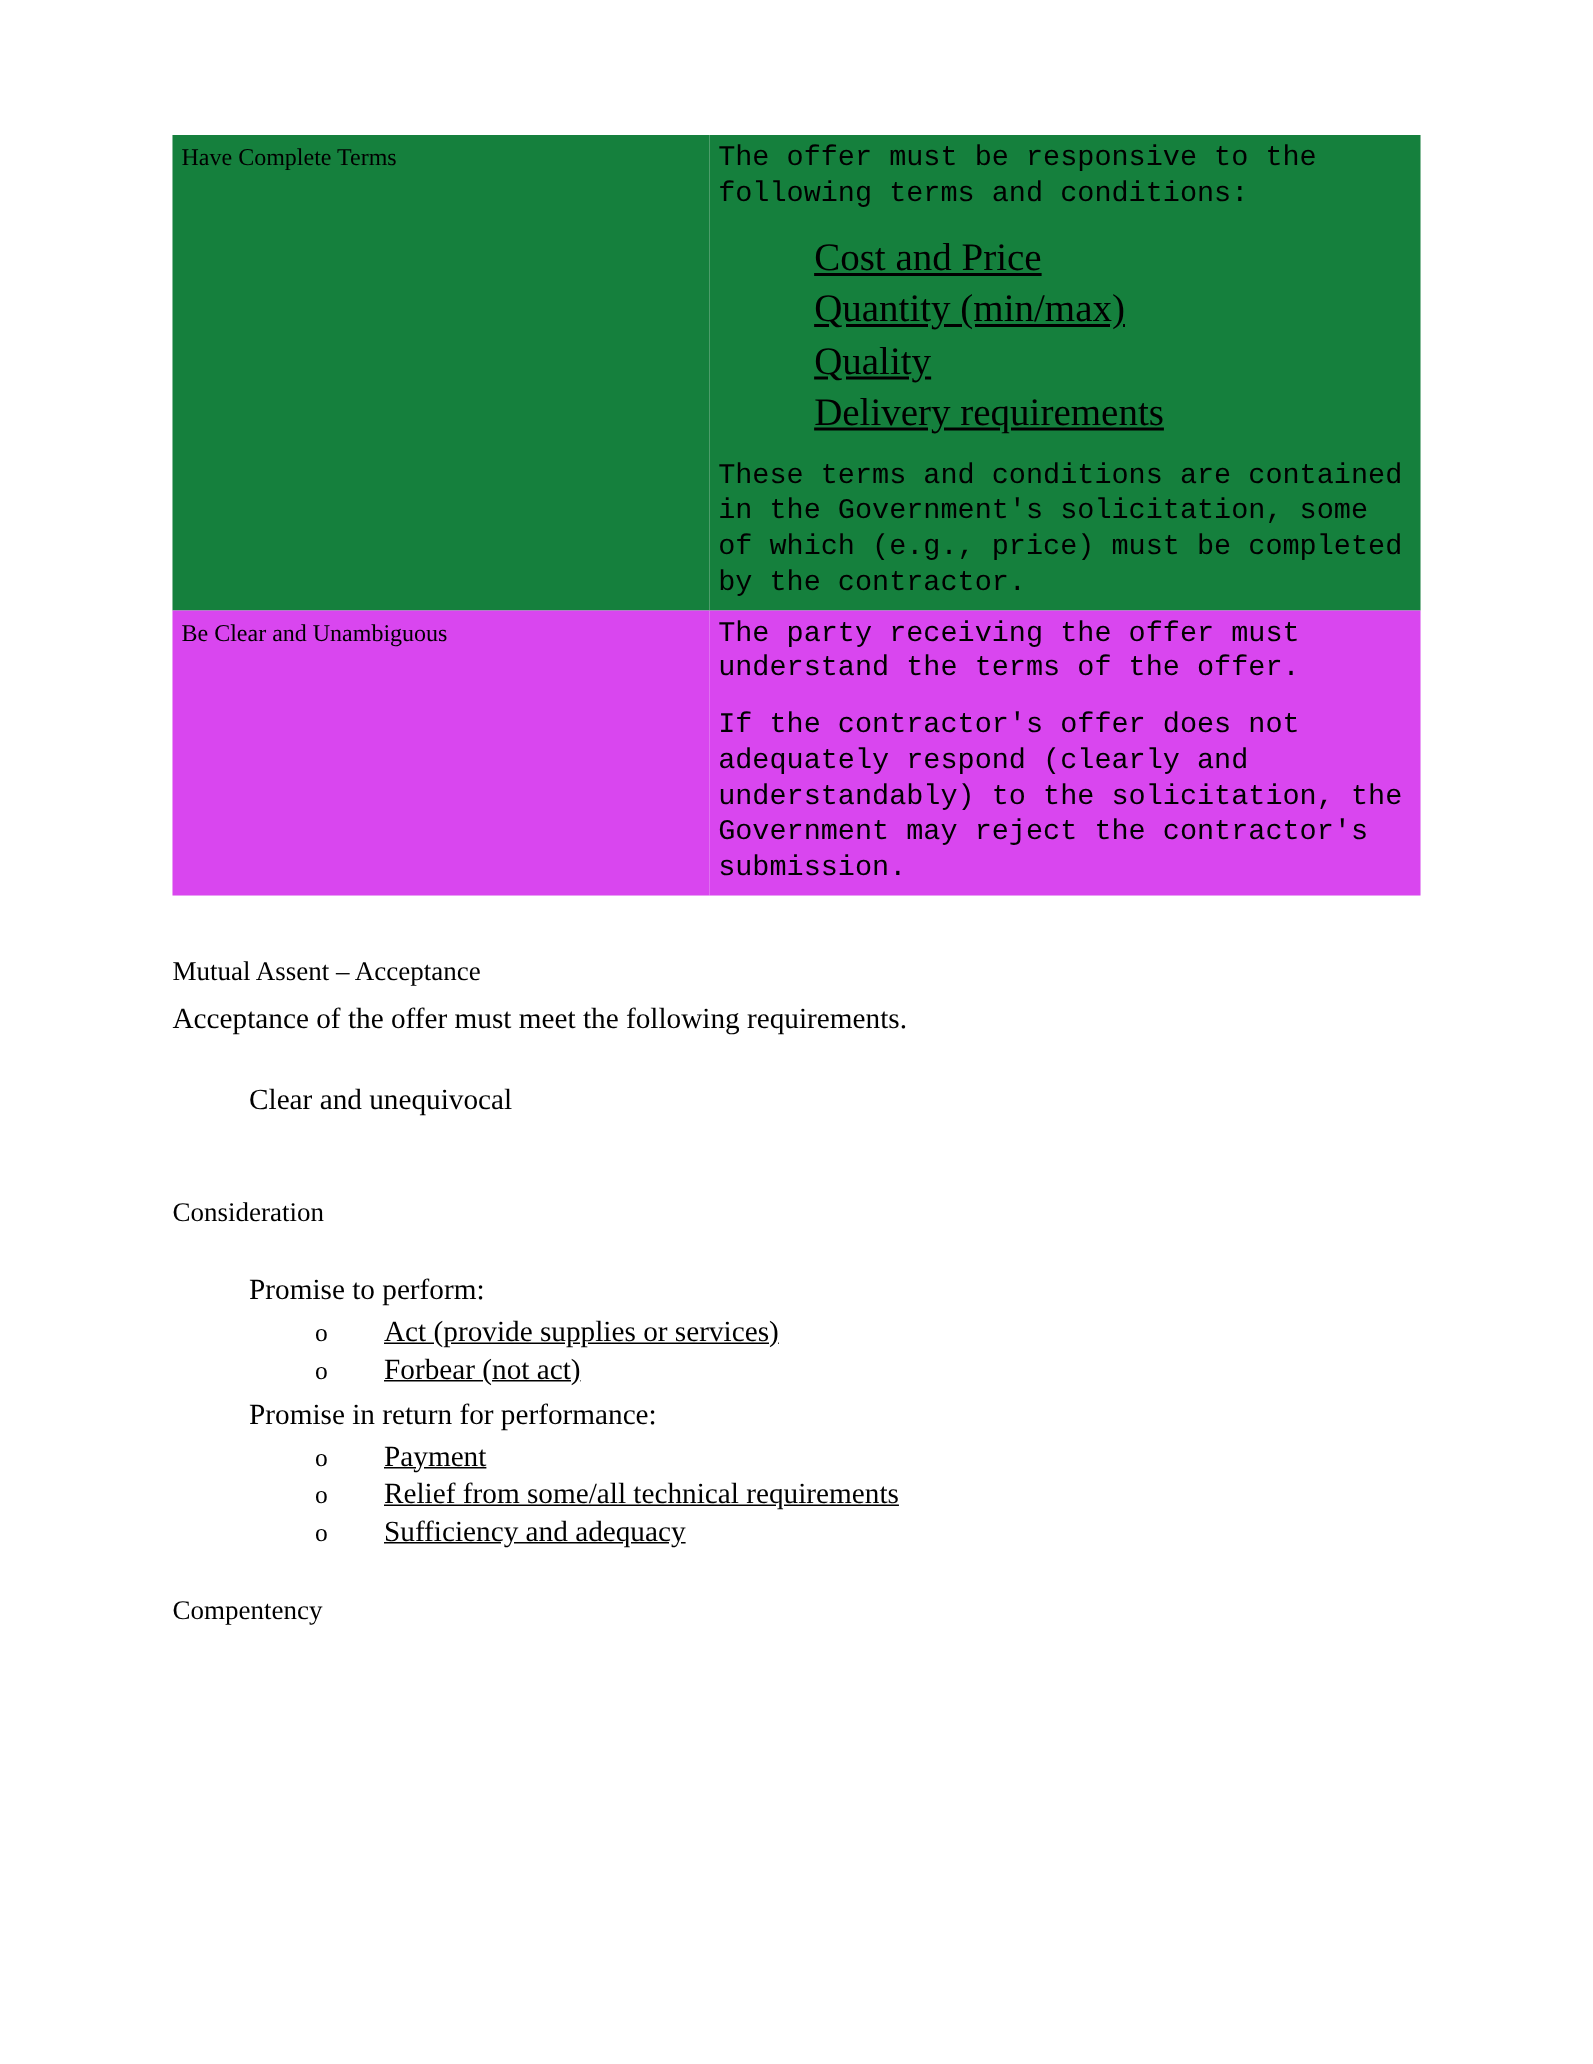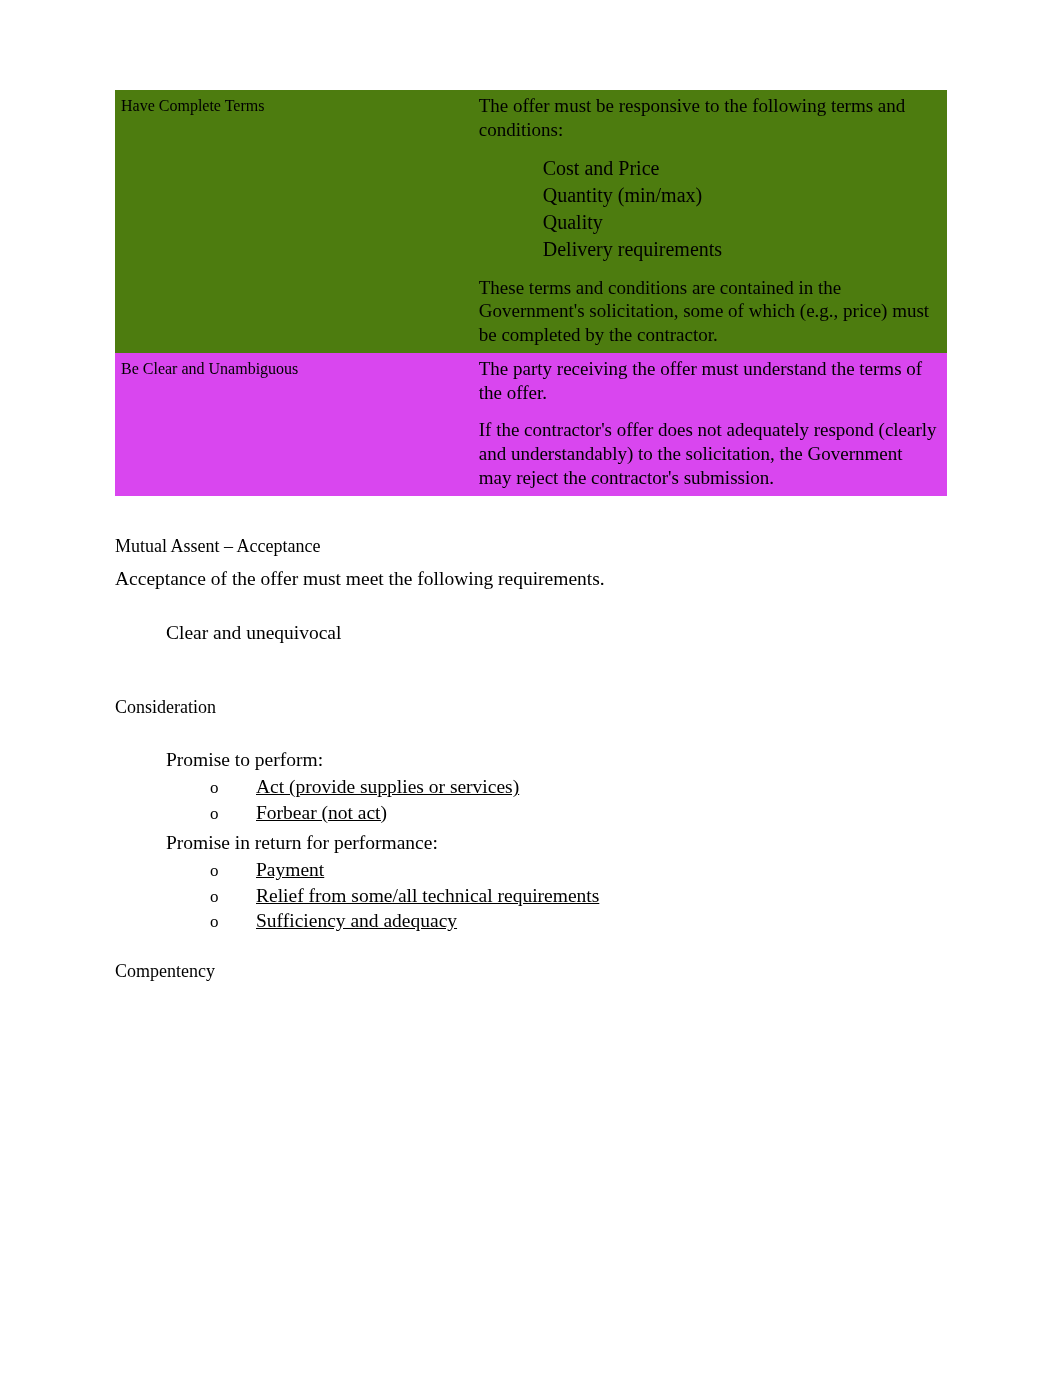--- a/index.html
+++ b/index.html
@@ -31,51 +31,53 @@
   .tbl td:first-child {
     width: 43%;
     font-family: "Times New Roman", Times, serif;
     font-size: 16px;
     padding-top: 6px;
   }
   .tbl td:last-child {
     width: 57%;
   }
   .tbl tr.even {
-    background: #4d7c0f;
+    background: #15803d;
   }
   .tbl tr.odd {
     background: #d946ef;
   }
 
   
   .inner-list {
     list-style: none;
     padding: 0 0 0 30px;
     margin: 14px 0 14px 0;
   }
   .inner-list li {
     padding: 0;
     margin: 0 0 2px 0;
-    font-size: 20px;
-    line-height: 1.25;
+    font-size: 26px;
+    line-height: 1.25;
+    text-decoration: underline;
   }
   .inner-list li .bullet-box {
     display: inline-block;
     width: 34px;
     font-family: "Segoe UI Symbol","DejaVu Sans",sans-serif;
     color: #444;
     font-size: 14px;
     vertical-align: middle;
   }
 
   .para {
     font-size: 19px;
     line-height: 1.25;
     margin: 0;
+    font-family: Liberation Mono, monospace;
   }
   .spacer-sm { height: 14px; }
 
   
   .sec-heading {
     font-size: 18px;
     font-family: "Times New Roman", Times, serif;
     margin: 40px 0 10px 0;
     color: #000;
   }

